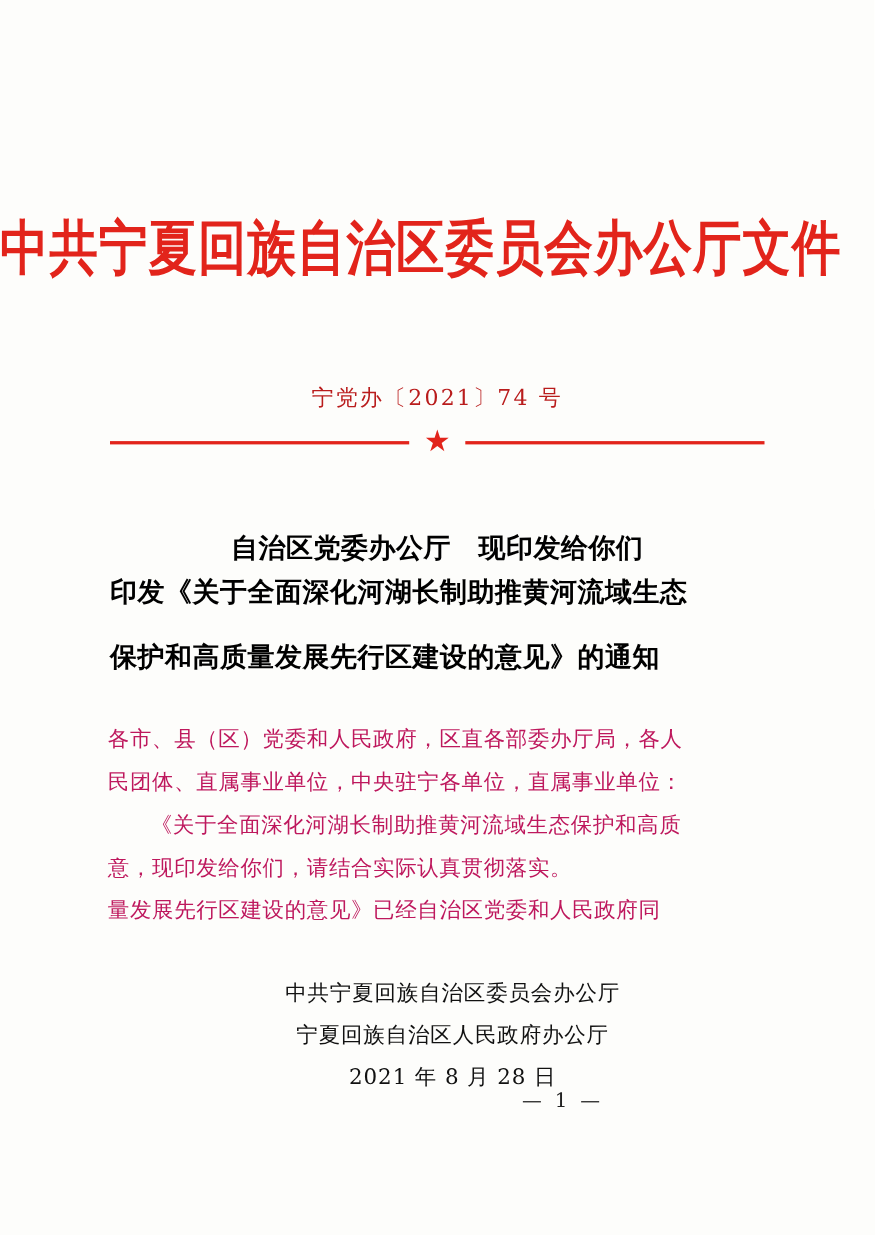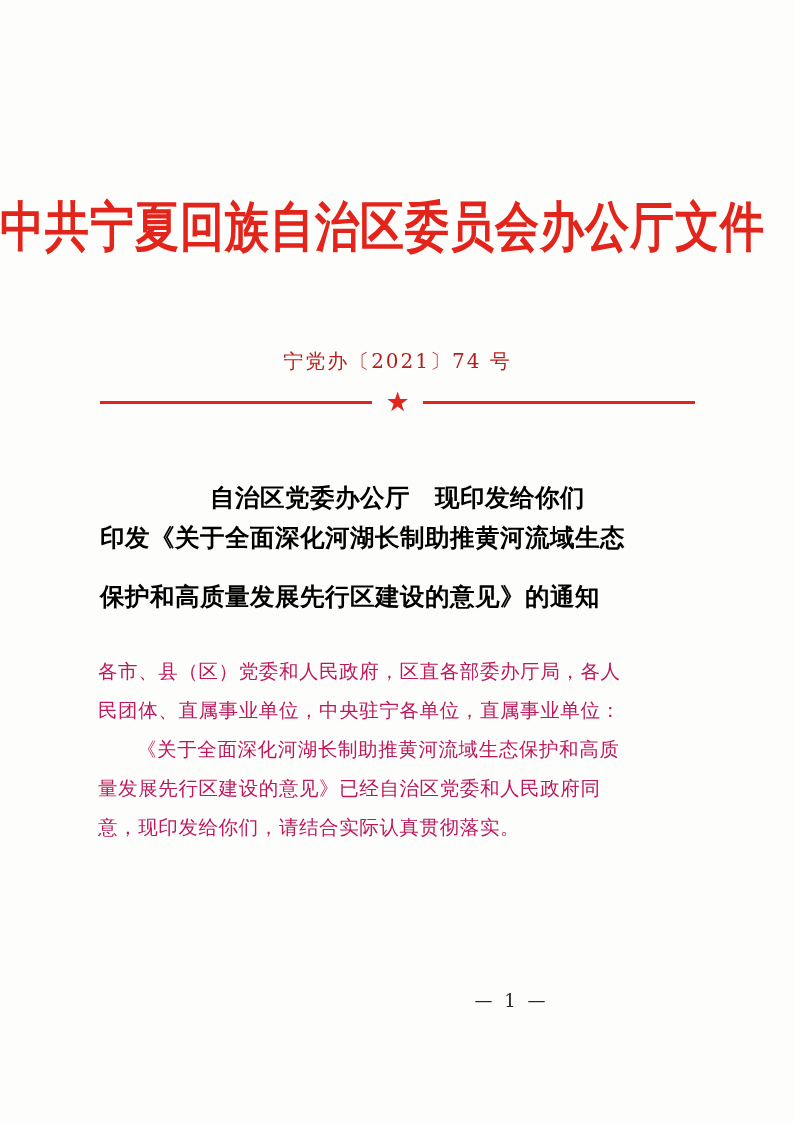--- a/index.html
+++ b/index.html
@@ -163,20 +163,25 @@
   <div class="title-block">
     <div class="title-line-1">自治区党委办公厅　现印发给你们</div>
     <div class="title-line-2">印发《关于全面深化河湖长制助推黄河流域生态</div>
     <div class="title-line-3">保护和高质量发展先行区建设的意见》的通知</div>
   </div>
 
   <div class="body">
     <p>各市、县（区）党委和人民政府，区直各部委办厅局，各人</p>
     <p>民团体、直属事业单位，中央驻宁各单位，直属事业单位：</p>
     <p class="indent">《关于全面深化河湖长制助推黄河流域生态保护和高质</p>
+    <p>意，现印发给你们，请结合实际认真贯彻落实。</p>
     <p>量发展先行区建设的意见》已经自治区党委和人民政府同</p>
-    <p>意，现印发给你们，请结合实际认真贯彻落实。</p>
   </div>
 
+  <div class="signature">
+    <div>中共宁夏回族自治区委员会办公厅</div>
+    <div>宁夏回族自治区人民政府办公厅</div>
+    <div>2021 年 8 月 28 日</div>
+  </div>
 
   <div class="page-number">— 1 —</div>
 
 </div>
 
 </body></html>

